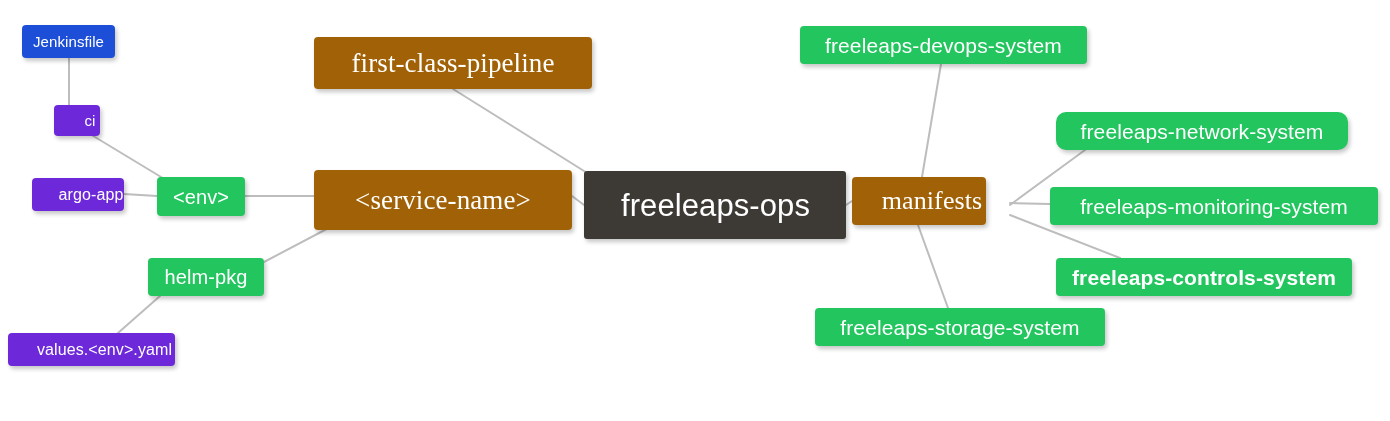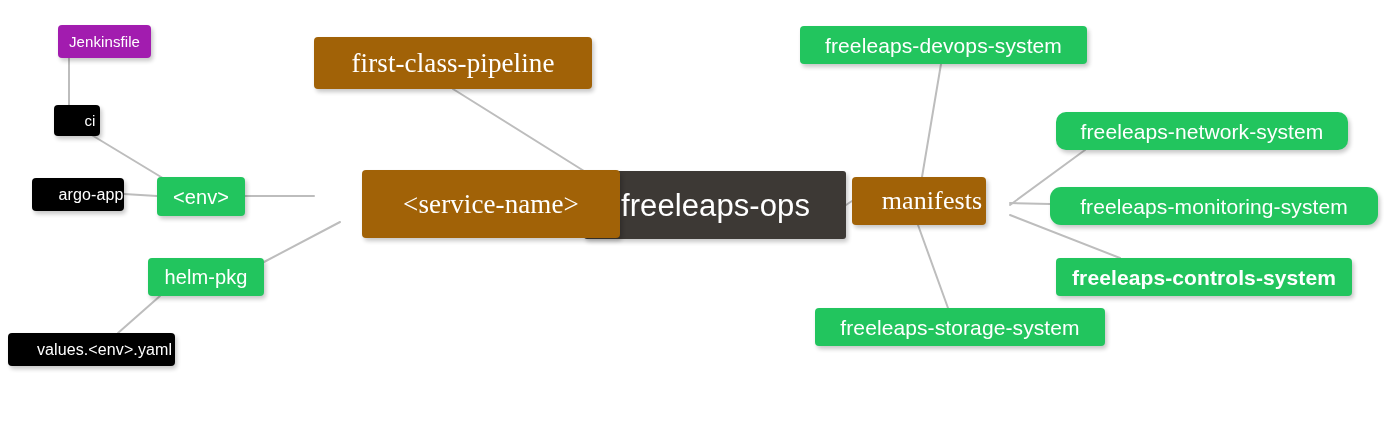--- a/index.html
+++ b/index.html
@@ -38,22 +38,22 @@
     box-shadow: 2px 3px 4px rgba(0,0,0,0.22);
     padding: 0 10px;
     letter-spacing: 0.1px;
   }
   .node-root {
     background: #3d3935;
     border-radius: 3px;
   }
   .node-blue   { background: #a16207; font-family: Liberation Serif, serif; }
   .node-green  { background: #22c55e; }
-  .node-orange { background: #a21caf; margin-left: 36px; }
-  .node-red    { background: #000000; padding-left: 36px; }
+  .node-orange { background: #1d4ed8; }
+  .node-red    { background: #6d28d9; padding-left: 36px; }
 </style>
 </head>
 <body>
 
 <div id="mindmap-canvas">
   <svg id="edge-layer" viewBox="0 0 1390 421" xmlns="http://www.w3.org/2000/svg">
       <line x1="584" y1="205" x2="572" y2="196" stroke="#bdbdbd" stroke-width="2" stroke-linecap="round"></line>
       <line x1="592" y1="176" x2="453" y2="89" stroke="#bdbdbd" stroke-width="2" stroke-linecap="round"></line>
       <line x1="846" y1="205" x2="852" y2="201" stroke="#bdbdbd" stroke-width="2" stroke-linecap="round"></line>
       <line x1="314" y1="196" x2="245" y2="196" stroke="#bdbdbd" stroke-width="2" stroke-linecap="round"></line>
@@ -63,28 +63,28 @@
       <line x1="69" y1="105" x2="69" y2="58" stroke="#bdbdbd" stroke-width="2" stroke-linecap="round"></line>
       <line x1="160" y1="296" x2="118" y2="333" stroke="#bdbdbd" stroke-width="2" stroke-linecap="round"></line>
       <line x1="922" y1="177" x2="941" y2="64" stroke="#bdbdbd" stroke-width="2" stroke-linecap="round"></line>
       <line x1="1010" y1="205" x2="1085" y2="150" stroke="#bdbdbd" stroke-width="2" stroke-linecap="round"></line>
       <line x1="1010" y1="203" x2="1050" y2="204" stroke="#bdbdbd" stroke-width="2" stroke-linecap="round"></line>
       <line x1="1010" y1="215" x2="1120" y2="258" stroke="#bdbdbd" stroke-width="2" stroke-linecap="round"></line>
       <line x1="918" y1="225" x2="948" y2="308" stroke="#bdbdbd" stroke-width="2" stroke-linecap="round"></line>
     </svg>
   <div id="node-layer">
       <div class="node node-root" style="left: 584px; top: 171px; width: 262px; height: 68px; font-size: 31px; padding-left: 11px;">freeleaps-ops</div>
-      <div class="node node-blue" style="left: 314px; top: 170px; width: 258px; height: 68px; font-size: 27px; margin-left: 48px;">&lt;service-name&gt;</div>
+      <div class="node node-blue" style="left: 314px; top: 170px; width: 258px; height: 60px; font-size: 27px;">&lt;service-name&gt;</div>
       <div class="node node-blue" style="left: 314px; top: 37px; width: 278px; height: 52px; font-size: 27px;">first-class-pipeline</div>
       <div class="node node-blue" style="left: 852px; top: 177px; width: 134px; height: 48px; font-size: 26px; padding-left: 36px;">manifests</div>
       <div class="node node-green" style="left: 157px; top: 177px; width: 88px; height: 39px; font-size: 20px;">&lt;env&gt;</div>
       <div class="node node-green" style="left: 148px; top: 258px; width: 116px; height: 38px; font-size: 20px;">helm-pkg</div>
       <div class="node node-orange" style="left: 22px; top: 25px; width: 93px; height: 33px; font-size: 15px;">Jenkinsfile</div>
       <div class="node node-red" style="left: 54px; top: 105px; width: 31px; height: 31px; font-size: 15px;">ci</div>
       <div class="node node-red" style="left: 32px; top: 178px; width: 92px; height: 33px; font-size: 16px;">argo-app</div>
       <div class="node node-red" style="left: 8px; top: 333px; width: 167px; height: 33px; font-size: 16px;">values.&lt;env&gt;.yaml</div>
       <div class="node node-green" style="left: 800px; top: 26px; width: 287px; height: 38px; font-size: 21px;">freeleaps-devops-system</div>
       <div class="node node-green" style="left: 1056px; top: 112px; width: 292px; height: 38px; font-size: 21px; border-radius: 10px;">freeleaps-network-system</div>
-      <div class="node node-green" style="left: 1050px; top: 187px; width: 328px; height: 38px; font-size: 21px; border-radius: 11px;">freeleaps-monitoring-system</div>
+      <div class="node node-green" style="left: 1050px; top: 187px; width: 328px; height: 38px; font-size: 21px;">freeleaps-monitoring-system</div>
       <div class="node node-green" style="left: 1056px; top: 258px; width: 296px; height: 38px; font-size: 21px; font-weight: bold;">freeleaps-controls-system</div>
       <div class="node node-green" style="left: 815px; top: 308px; width: 290px; height: 38px; font-size: 21px;">freeleaps-storage-system</div>
     </div>
 </div>
 
 </body></html>

